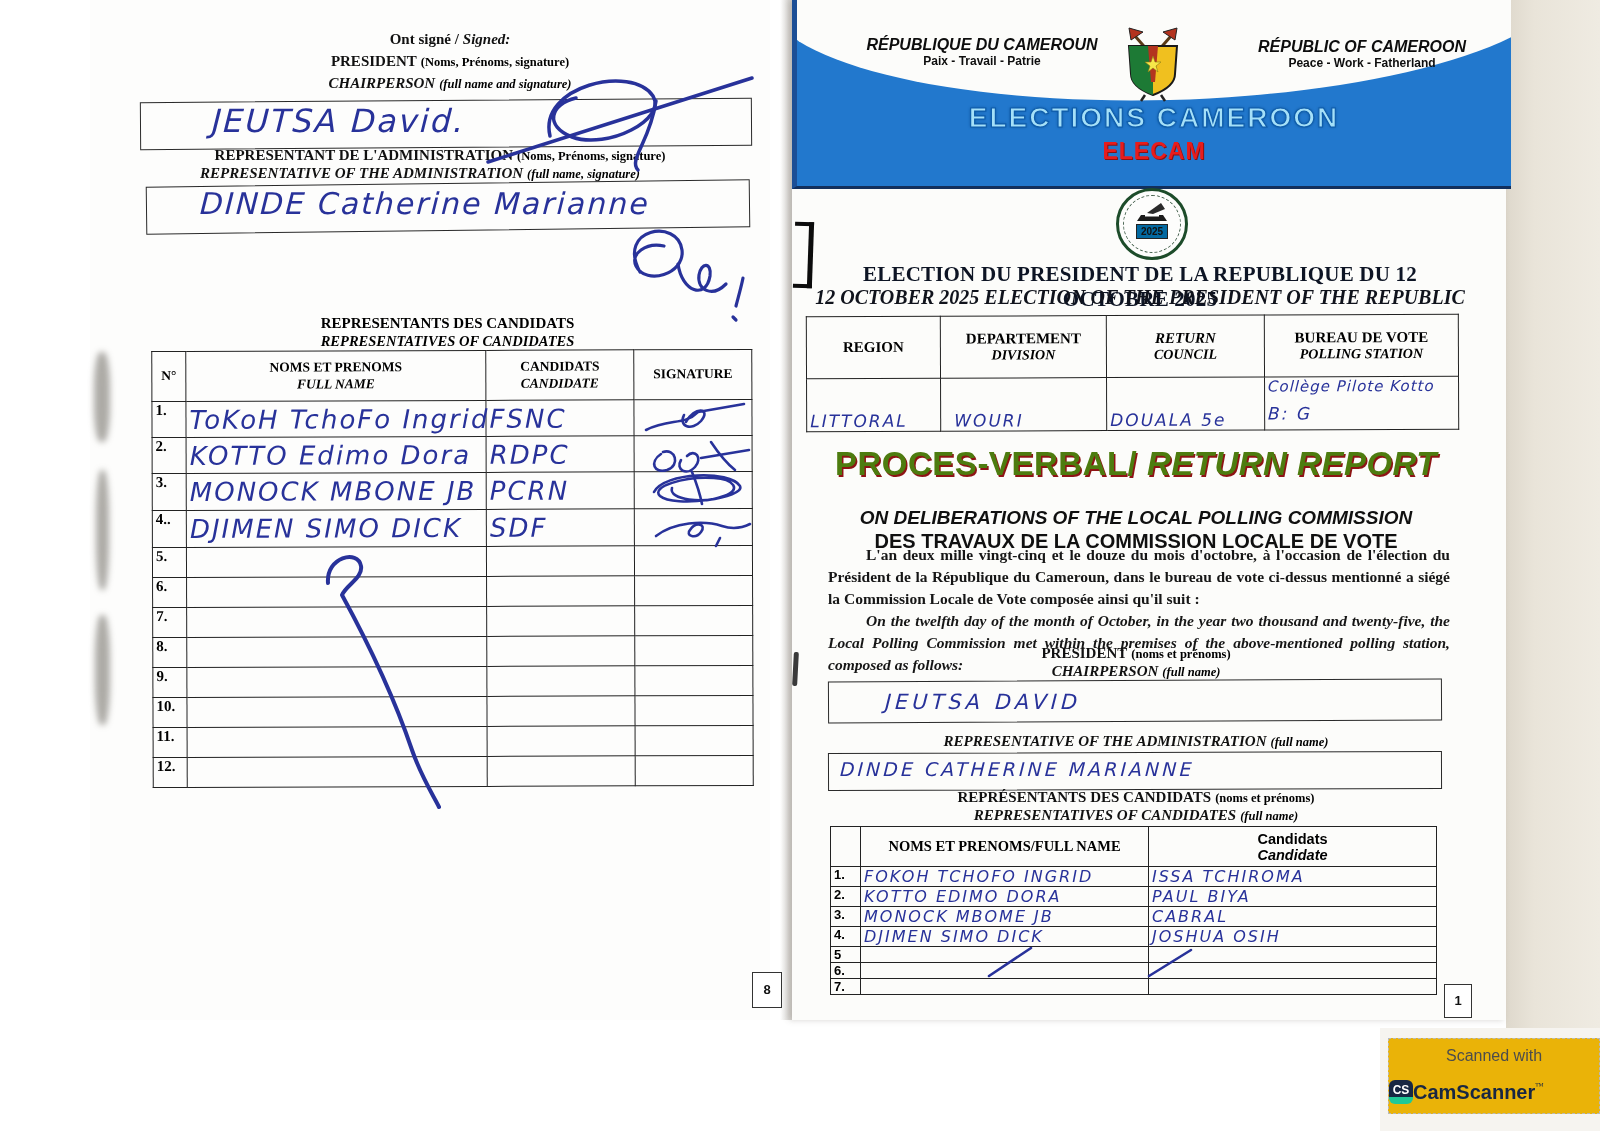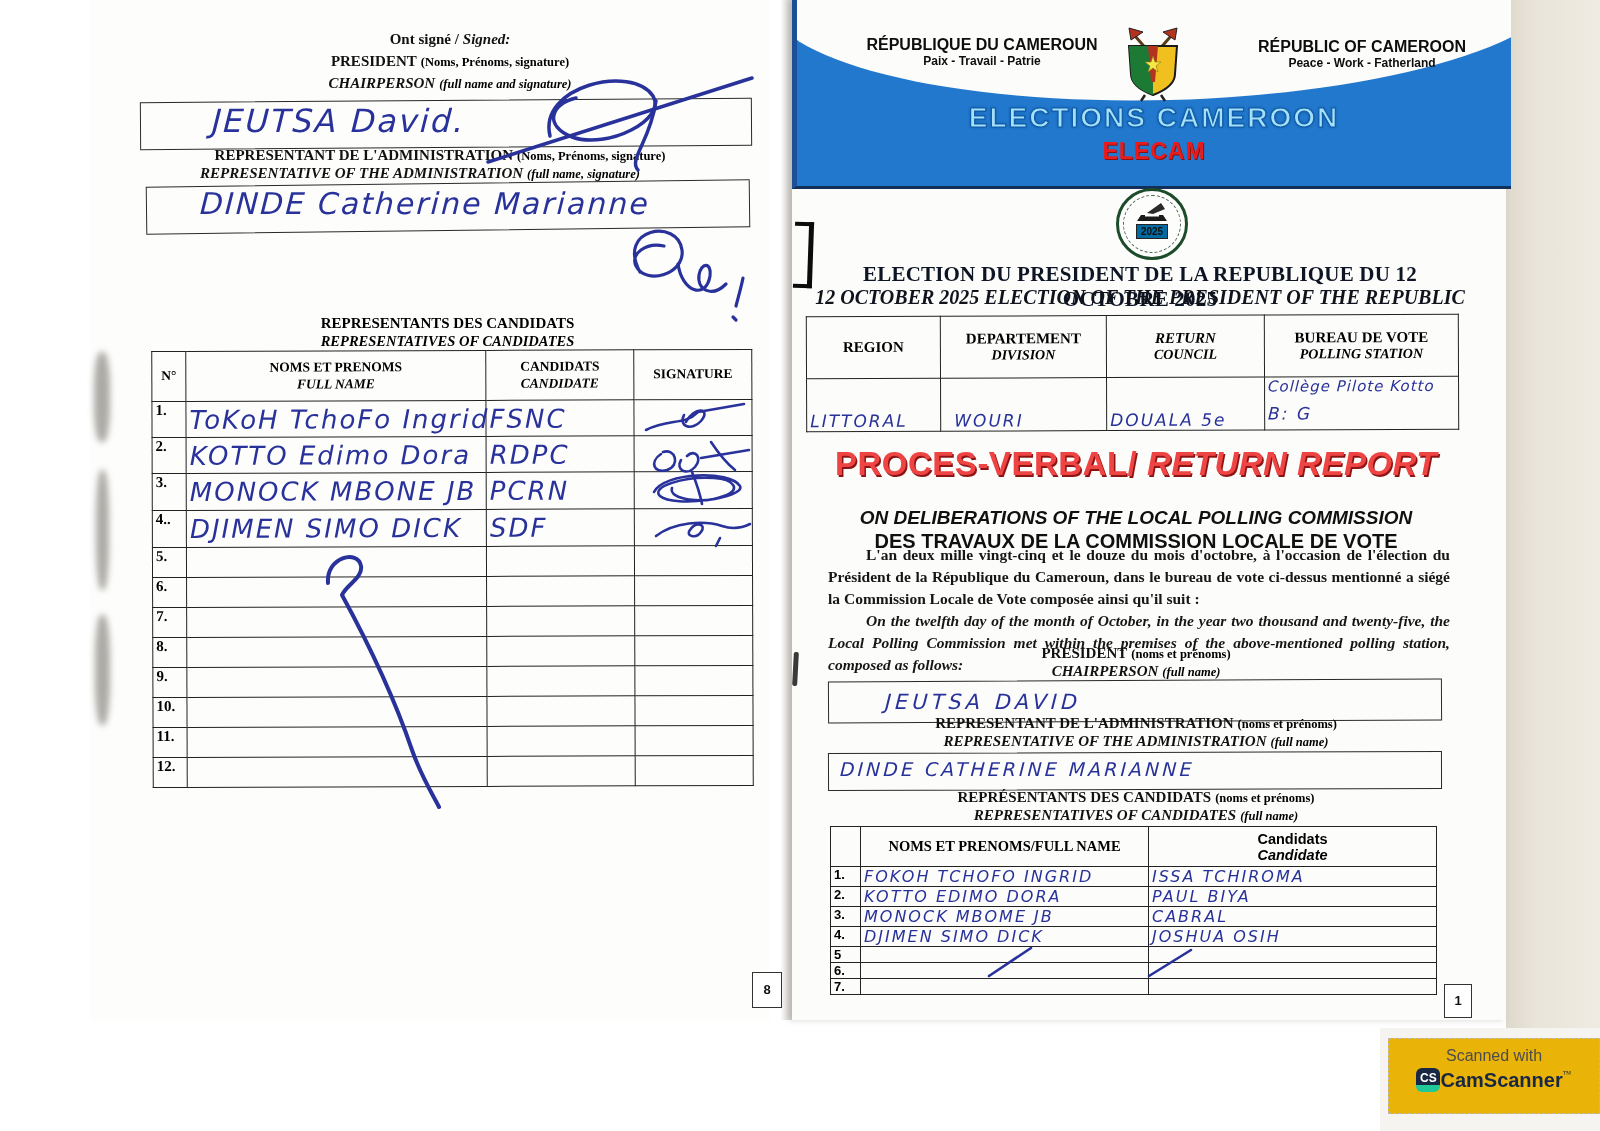--- a/index.html
+++ b/index.html
@@ -36,59 +36,59 @@
   table.doc td,table.doc th{border:1.6px solid #222;padding:0 3px;overflow:visible;}
   .lt-head{font-size:13.5px;font-weight:bold;text-align:center;line-height:1.25;}
   .lt-num{font-size:15px;font-weight:bold;text-align:left;padding-left:4px;vertical-align:top;}
   .lt-ink{font-size:26px;}
 
   
   .banner{left:792px;top:0;width:714px;height:186px;background:#2278cd;overflow:hidden;
     border-bottom:3px solid #122f5c;border-left:5px solid #1c4f96;}
   .white-curve{position:absolute;left:-30px;top:-122px;width:800px;height:222px;
     background:#fcfcfa;border-radius:50%;transform:rotate(-1.5deg);}
-  .rep-title{font-size:16px;font-weight:bold;color:#0d0d0d;font-family:"Liberation Sans",sans-serif;}
+  .rep-title{font-size:16px;font-weight:bold;color:#0d0d0d;font-family:"Liberation Sans",sans-serif;font-style:italic;}
   .rep-motto{font-size:12px;font-weight:bold;color:#0d0d0d;font-family:"Liberation Sans",sans-serif;}
   .elections-word{font-family:"Liberation Sans",sans-serif;font-weight:bold;font-size:28px;letter-spacing:2px;
     color:#a5e0f8;-webkit-text-stroke:1.2px #0e5dab;text-shadow:0 0 3px #0b4a8c;}
   .elecam-word{font-family:"Liberation Sans",sans-serif;font-weight:bold;font-size:23px;letter-spacing:1px;
     color:#e81c1c;text-shadow:1px 1px 0 #8e0f0f;}
 
   
   .badge2025{left:1116px;top:188px;width:72px;height:72px;border-radius:50%;
     border:3px solid #1d4c2a;background:#fdfdfc;box-sizing:border-box;}
   .badge-inner{position:absolute;left:4px;top:4px;width:58px;height:58px;border-radius:50%;
     border:1.5px dashed #44604c;box-sizing:border-box;}
   .badge-year{position:absolute;left:17px;top:33px;width:30px;height:13px;border:1.2px solid #222;
     font:bold 10px "Liberation Sans",sans-serif;text-align:center;line-height:13px;color:#111;background:#0369a1;}
 
   
   .etitle-fr{font-size:21px;font-weight:bold;color:#0d1424;letter-spacing:.2px;}
   .etitle-en{font-size:20px;font-weight:bold;font-style:italic;color:#10131c;}
-  .pv-red{font-family:"Liberation Sans",sans-serif;font-weight:800;font-size:33px;color:#ef4444;
+  .pv-red{font-family:"Liberation Sans",sans-serif;font-weight:800;font-size:33px;color:#4d7c0f;
     text-shadow:1.5px 1.5px 0 #8e1414;letter-spacing:.5px;margin-top:23px;}
   .pv-sub-fr{font-family:"Liberation Sans",sans-serif;font-weight:bold;font-size:20px;color:#101010;margin-top:46px;}
   .pv-sub-en{font-family:"Liberation Sans",sans-serif;font-weight:bold;font-style:italic;font-size:19px;color:#101010;}
   .bodytext{font-size:15.5px;line-height:1.42;color:#161616;text-align:justify;}
 
   
   .loc-head-fr{font-size:15px;font-weight:bold;text-align:center;}
   .loc-head-en{font-size:14px;font-weight:bold;font-style:italic;text-align:center;}
   .rt-ink{font-size:16px;}
   .ct-head{font-size:14.5px;font-weight:bold;text-align:center;}
   .ct-num{font-size:13px;font-weight:bold;font-family:"Liberation Sans",sans-serif;padding-left:2px;vertical-align:top;}
 
   .pagenum-box{border:1.5px solid #333;background:#fff;text-align:center;
     font:bold 13px "Liberation Sans",sans-serif;color:#111;}
 
   
   .cs-badge{left:1388px;top:1038px;width:212px;height:76px;background:#eab308;
     border:1.5px dashed #b9b9b9;box-sizing:border-box;text-align:center;}
   .cs-line1{font-family:"Liberation Sans",sans-serif;font-size:16px;color:#4c4c4c;margin-top:8px;}
-  .cs-row{display:flex;align-items:center;justify-content:center;margin-top:3px;}
+  .cs-row{display:flex;align-items:center;margin-top:15px;}
   .cs-icon{width:24px;height:24px;border-radius:6px;background:linear-gradient(180deg,#182743 0 70%,#20c997 70% 100%);
     color:#fff;font:bold 12px/21px "Liberation Sans",sans-serif;text-align:center;}
   .cs-brand{font-family:"Liberation Sans",sans-serif;font-weight:bold;font-size:20px;color:#182743;}
   .cs-tm{font-size:9px;vertical-align:top;color:#182743;}
 
   .bind-mark{left:794px;top:222px;width:14px;height:58px;
     border-right:5px solid #0c0c0c;border-top:4px solid #0c0c0c;border-bottom:4px solid #0c0c0c;
     transform:rotate(2deg);}
   .staple{left:793px;top:652px;width:5px;height:34px;background:#3a3a3a;border-radius:2px;transform:rotate(3deg);}
 </style>
@@ -367,24 +367,20 @@
     <span class="lbl">PRESIDENT</span>
     <span class="paren">(noms et prénoms)</span>
   </div>
   <div class="abs c" style="left:828px;top:662px;width:616px;">
     <span class="lbl i">CHAIRPERSON</span>
     <span class="paren i">(full name)</span>
   </div>
   <div class="abs rulebox" style="left:828px;top:680px;width:612px;height:40px;transform:rotate(-0.3deg);"></div>
   <div class="abs ink" style="left:885px;top:690px;font-size:21px;letter-spacing:4px;">JEUTSA DAVID</div>
 
-  <div class="abs c" style="left:828px;top:714px;width:616px;">
-    <span class="lbl">REPRESENTANT DE L'ADMINISTRATION</span>
-    <span class="paren">(noms et prénoms)</span>
-  </div>
   <div class="abs c" style="left:828px;top:732px;width:616px;">
     <span class="lbl i">REPRESENTATIVE OF THE ADMINISTRATION</span>
     <span class="paren i">(full name)</span>
   </div>
   <div class="abs rulebox" style="left:828px;top:752px;width:612px;height:36px;transform:rotate(-0.2deg);"></div>
   <div class="abs ink" style="left:840px;top:758px;font-size:19px;letter-spacing:3px;">DINDE CATHERINE MARIANNE</div>
 
   <div class="abs c" style="left:828px;top:788px;width:616px;">
     <span class="lbl">REPRÉSENTANTS DES CANDIDATS</span>
     <span class="paren">(noms et prénoms)</span>

